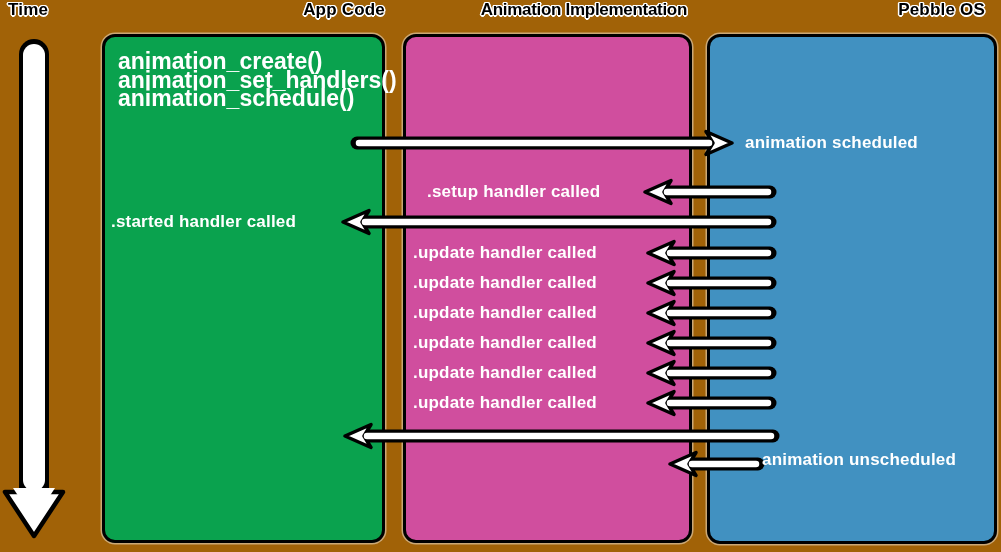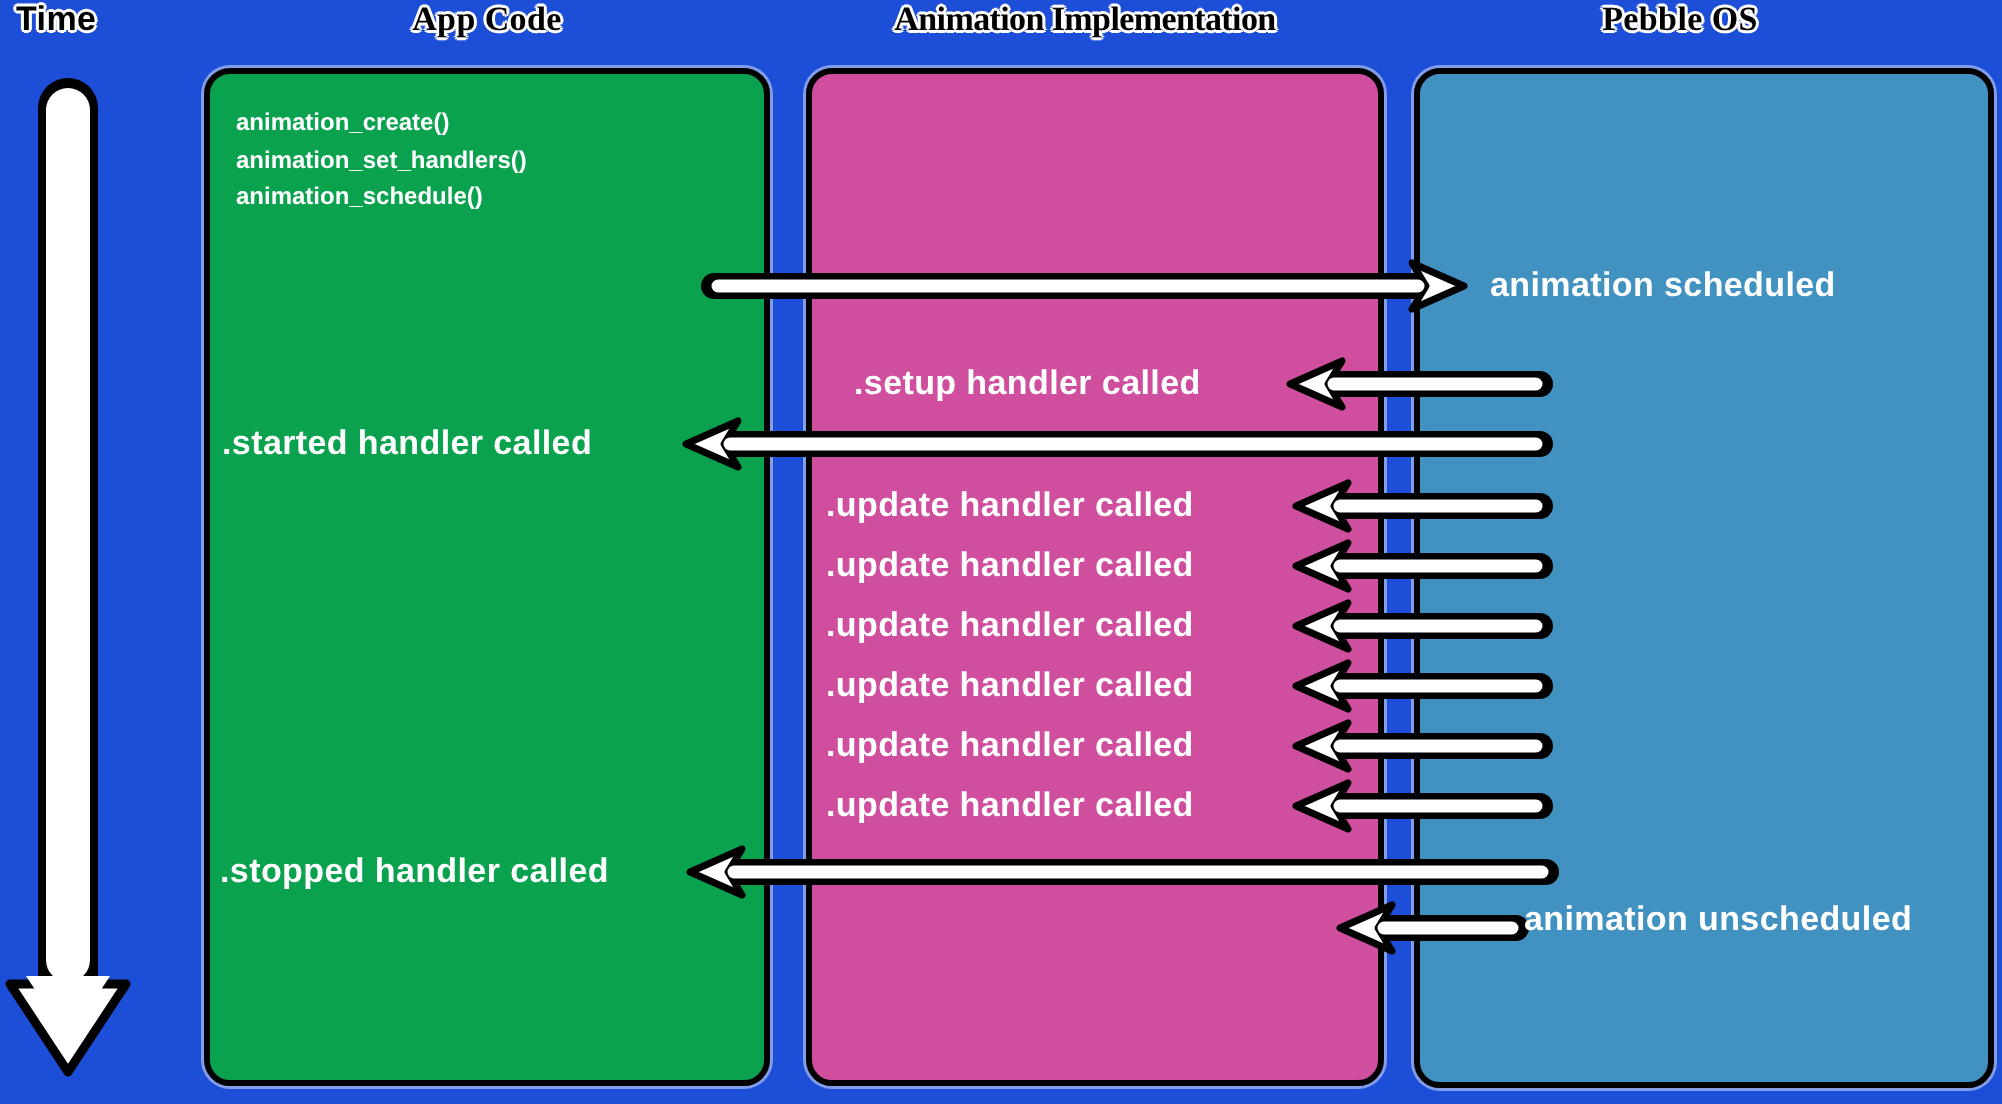--- a/index.html
+++ b/index.html
@@ -1,39 +1,39 @@
 <!DOCTYPE html>
 <html style="--green: #0aa24e; --magenta: #d04e9e; --blue: #4191c1;"><head>
 <meta charset="utf-8">
 <style>
   html,body{margin:0;padding:0;background:#000;}
   .canvas{
-    position:relative;width:1001px;height:552px;background:#1d4ed8;overflow:hidden;
+    position:relative;width:1001px;height:552px;background:#a16207;overflow:hidden;
     font-family:"Liberation Sans", sans-serif;font-weight:bold;
   }
   .hdr{
     position:absolute;top:-1px;height:22px;line-height:22px;
     font-size:17px;color:#000;letter-spacing:0.2px;white-space:nowrap;
     text-shadow:-1.5px 0 #fff,1.5px 0 #fff,0 -1.5px #fff,0 1.5px #fff,
                 -1px -1px #fff,1px -1px #fff,-1px 1px #fff,1px 1px #fff;
   }
-  .hdr.center{text-align:center;font-family:Liberation Serif, serif;}
+  .hdr.center{text-align:right;}
   .box{
     position:absolute;top:34px;height:509px;border:3px solid #000;border-radius:13px;
     box-sizing:border-box;box-shadow:0 0 0 1.5px rgba(255,255,255,0.45);
   }
   .box.green{left:102px;width:283px;background:var(--green);}
   .box.magenta{left:403px;width:289px;background:var(--magenta);}
   .box.blue{left:707px;width:290px;height:510px;background:var(--blue);}
   .lbl{
     position:absolute;height:20px;line-height:20px;font-size:17px;color:#fff;
     letter-spacing:0.2px;white-space:nowrap;z-index:6;
   }
   .fnlist{
-    position:absolute;left:118px;top:52px;font-size:12px;line-height:18.5px;
+    position:absolute;left:118px;top:52px;font-size:23px;line-height:18.5px;
     color:#fff;letter-spacing:0px;white-space:nowrap;z-index:6;
   }
   svg.arrows{position:absolute;left:0;top:0;z-index:5;pointer-events:none;}
 </style>
 </head>
 <body style="background: rgb(0, 0, 0);">
 
 <div class="canvas">
 
   <div class="hdr" style="left:8px;">Time</div>
@@ -115,21 +115,20 @@
       <line x1="692" y1="464" x2="756" y2="464" stroke="#fff" stroke-width="6.5" stroke-linecap="round"></line>
     </g>
   </svg>
 
   <div class="fnlist">
     <div>animation_create()</div>
     <div>animation_set_handlers()</div>
     <div>animation_schedule()</div>
   </div>
   <div class="lbl" style="left:111px;top:212px;">.started handler called</div>
-  <div class="lbl" style="left:110px;top:426px;">.stopped handler called</div>
 
   <div class="lbl" style="left:414px;top:182px;margin-left:13px;">.setup handler called</div>
   <div class="lbl" style="left:413px;top:243px;">.update handler called</div>
   <div class="lbl" style="left:413px;top:273px;">.update handler called</div>
   <div class="lbl" style="left:413px;top:303px;">.update handler called</div>
   <div class="lbl" style="left:413px;top:333px;">.update handler called</div>
   <div class="lbl" style="left:413px;top:363px;">.update handler called</div>
   <div class="lbl" style="left:413px;top:393px;">.update handler called</div>
 
   <div class="lbl" style="left:745px;top:133px;text-align:right;">animation scheduled</div>

